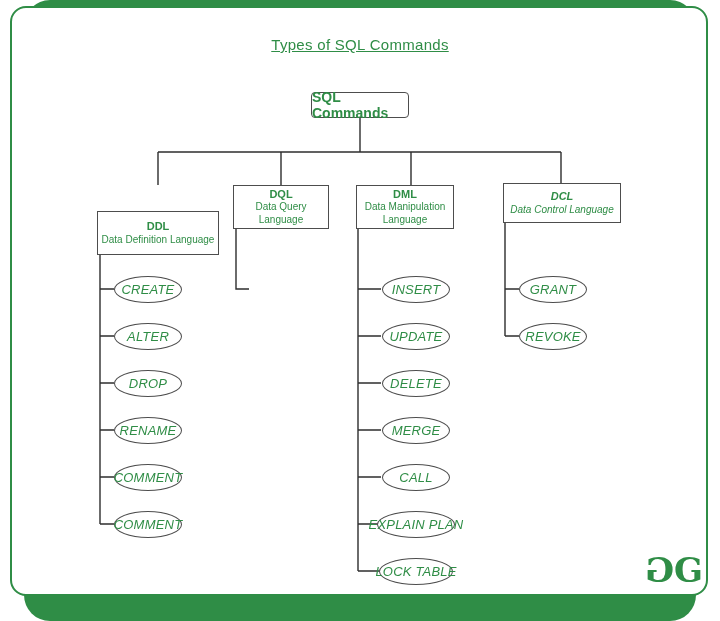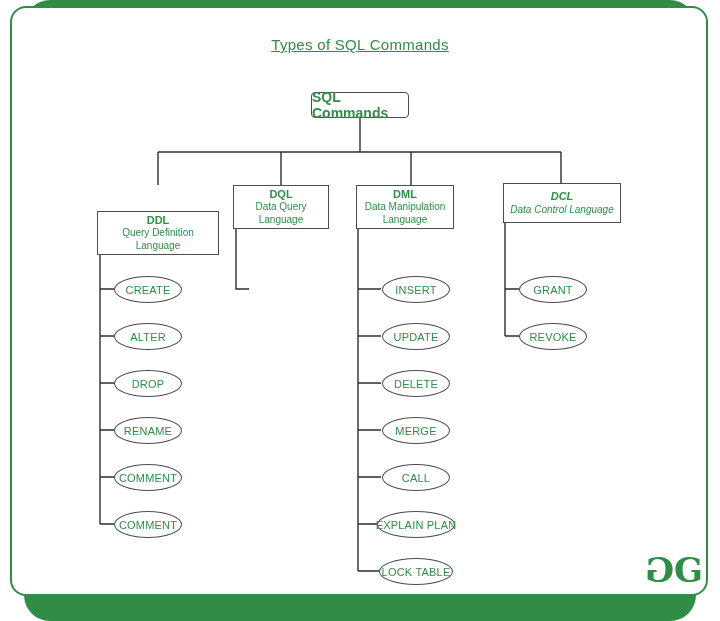--- a/index.html
+++ b/index.html
@@ -27,22 +27,22 @@
   .box-dql{left:233px;top:185px;width:96px;height:44px;}
   .box-dml{left:356px;top:185px;width:98px;height:44px;}
   .box-dcl{left:503px;top:183px;width:118px;height:40px;font-style:italic;}
   .col{position:absolute;display:flex;flex-direction:column;gap:20px;align-items:center;}
   .col-ddl{left:114px;top:276px;width:68px;}
   .col-dql{left:249px;top:276px;width:68px;}
   .col-dml{left:377px;top:276px;width:78px;}
   .col-dcl{left:519px;top:276px;width:68px;}
   .leaf{width:68px;height:27px;border:1.4px solid #4d4d4d;border-radius:50%;
         background:#fff;display:flex;align-items:center;justify-content:center;
-        color:#2f8d46;font-size:11px;letter-spacing:.2px;box-sizing:border-box;
-        text-align:center;white-space:nowrap;}
+        color:#2f8d46;font-size:13px;letter-spacing:.2px;box-sizing:border-box;
+        text-align:center;white-space:nowrap;font-style:italic;}
   .leaf.wide{width:78px;}
   .leaf.wide2{width:74px;}
   .logo{position:absolute;left:646px;top:548px;width:56px;height:44px;
         display:flex;align-items:center;justify-content:center;
         color:#2f8d46;font-family:"DejaVu Serif", serif;font-size:34px;
         font-weight:bold;letter-spacing:-5px;}
   .logo .g1{display:inline-block;transform:scaleX(-1);}
   .logo .g2{display:inline-block;}
 </style>
 </head>
@@ -66,21 +66,21 @@
              M505 223 V336
              M505 289 H519 M505 336 H519" fill="none" stroke="#2e2e2e" stroke-width="1.4"></path>
   </svg>
 
   <div class="root-box">
     <span>SQL Commands</span>
   </div>
 
   <div class="cat-box box-ddl">
     <span class="abbr">DDL</span>
-    <span class="cname">Query Definition Language</span>
+    <span class="cname">Data Definition Language</span>
   </div>
   <div class="cat-box box-dql">
     <span class="abbr">DQL</span>
     <span class="cname">Data Query Language</span>
   </div>
   <div class="cat-box box-dml">
     <span class="abbr">DML</span>
     <span class="cname">Data Manipulation Language</span>
   </div>
   <div class="cat-box box-dcl">

